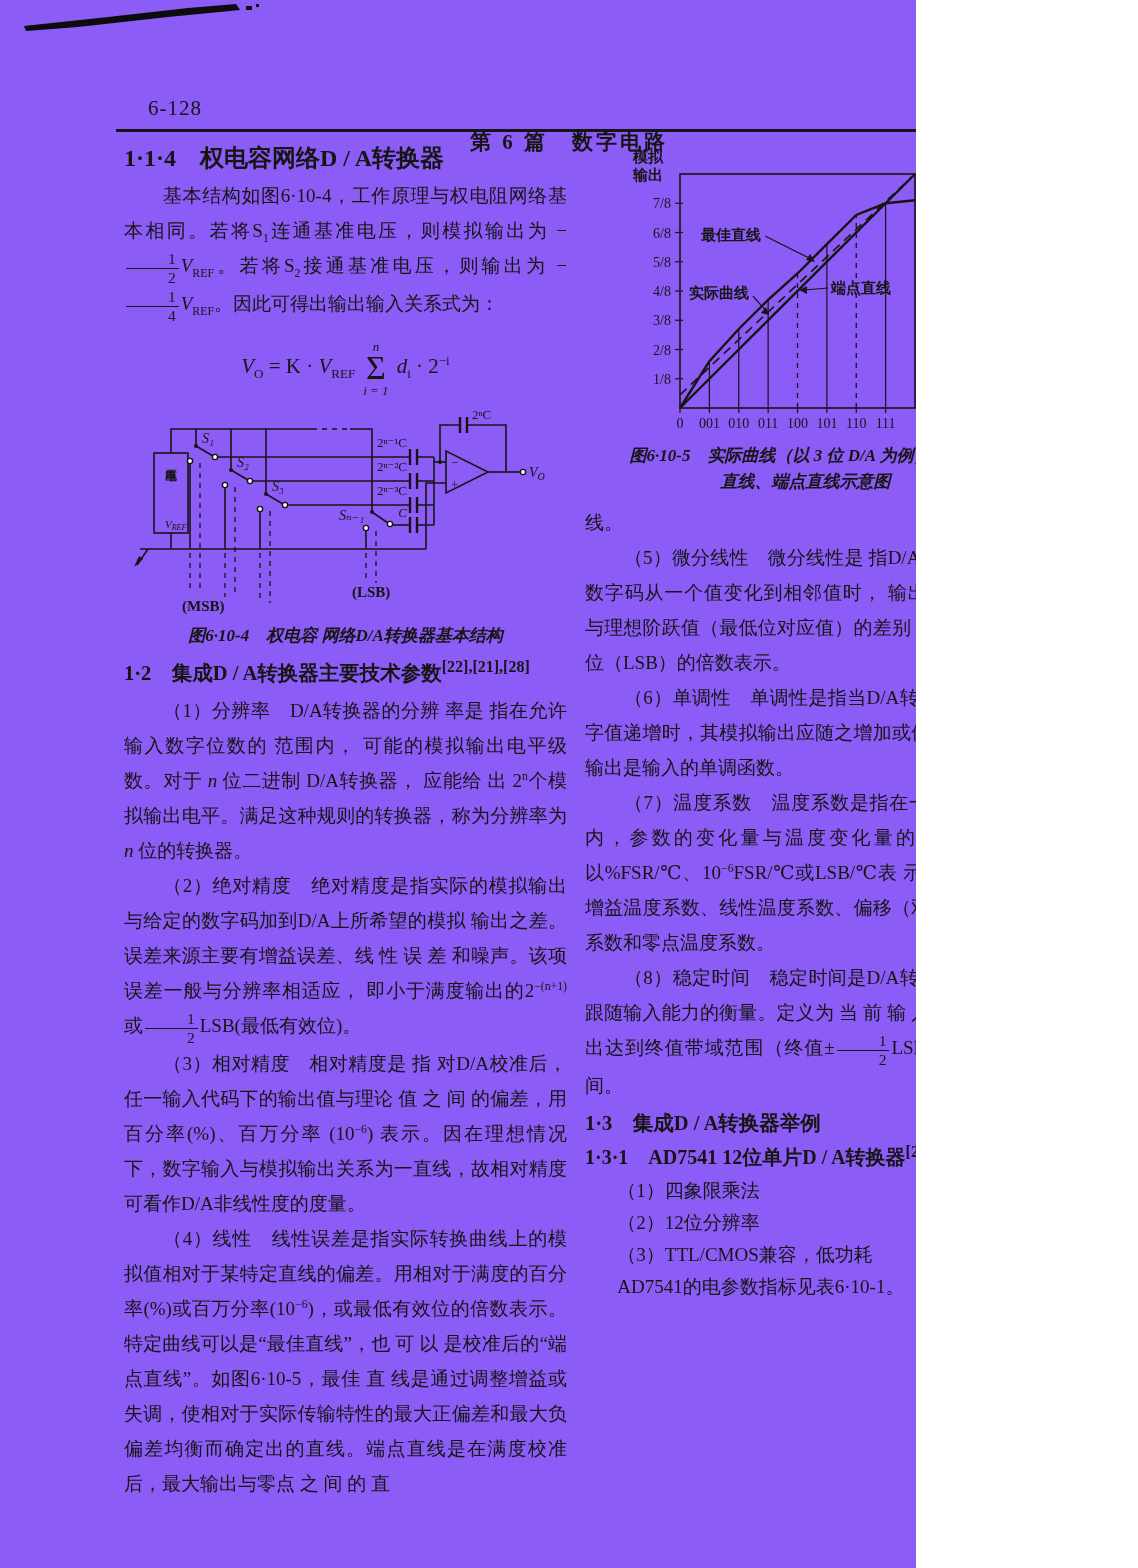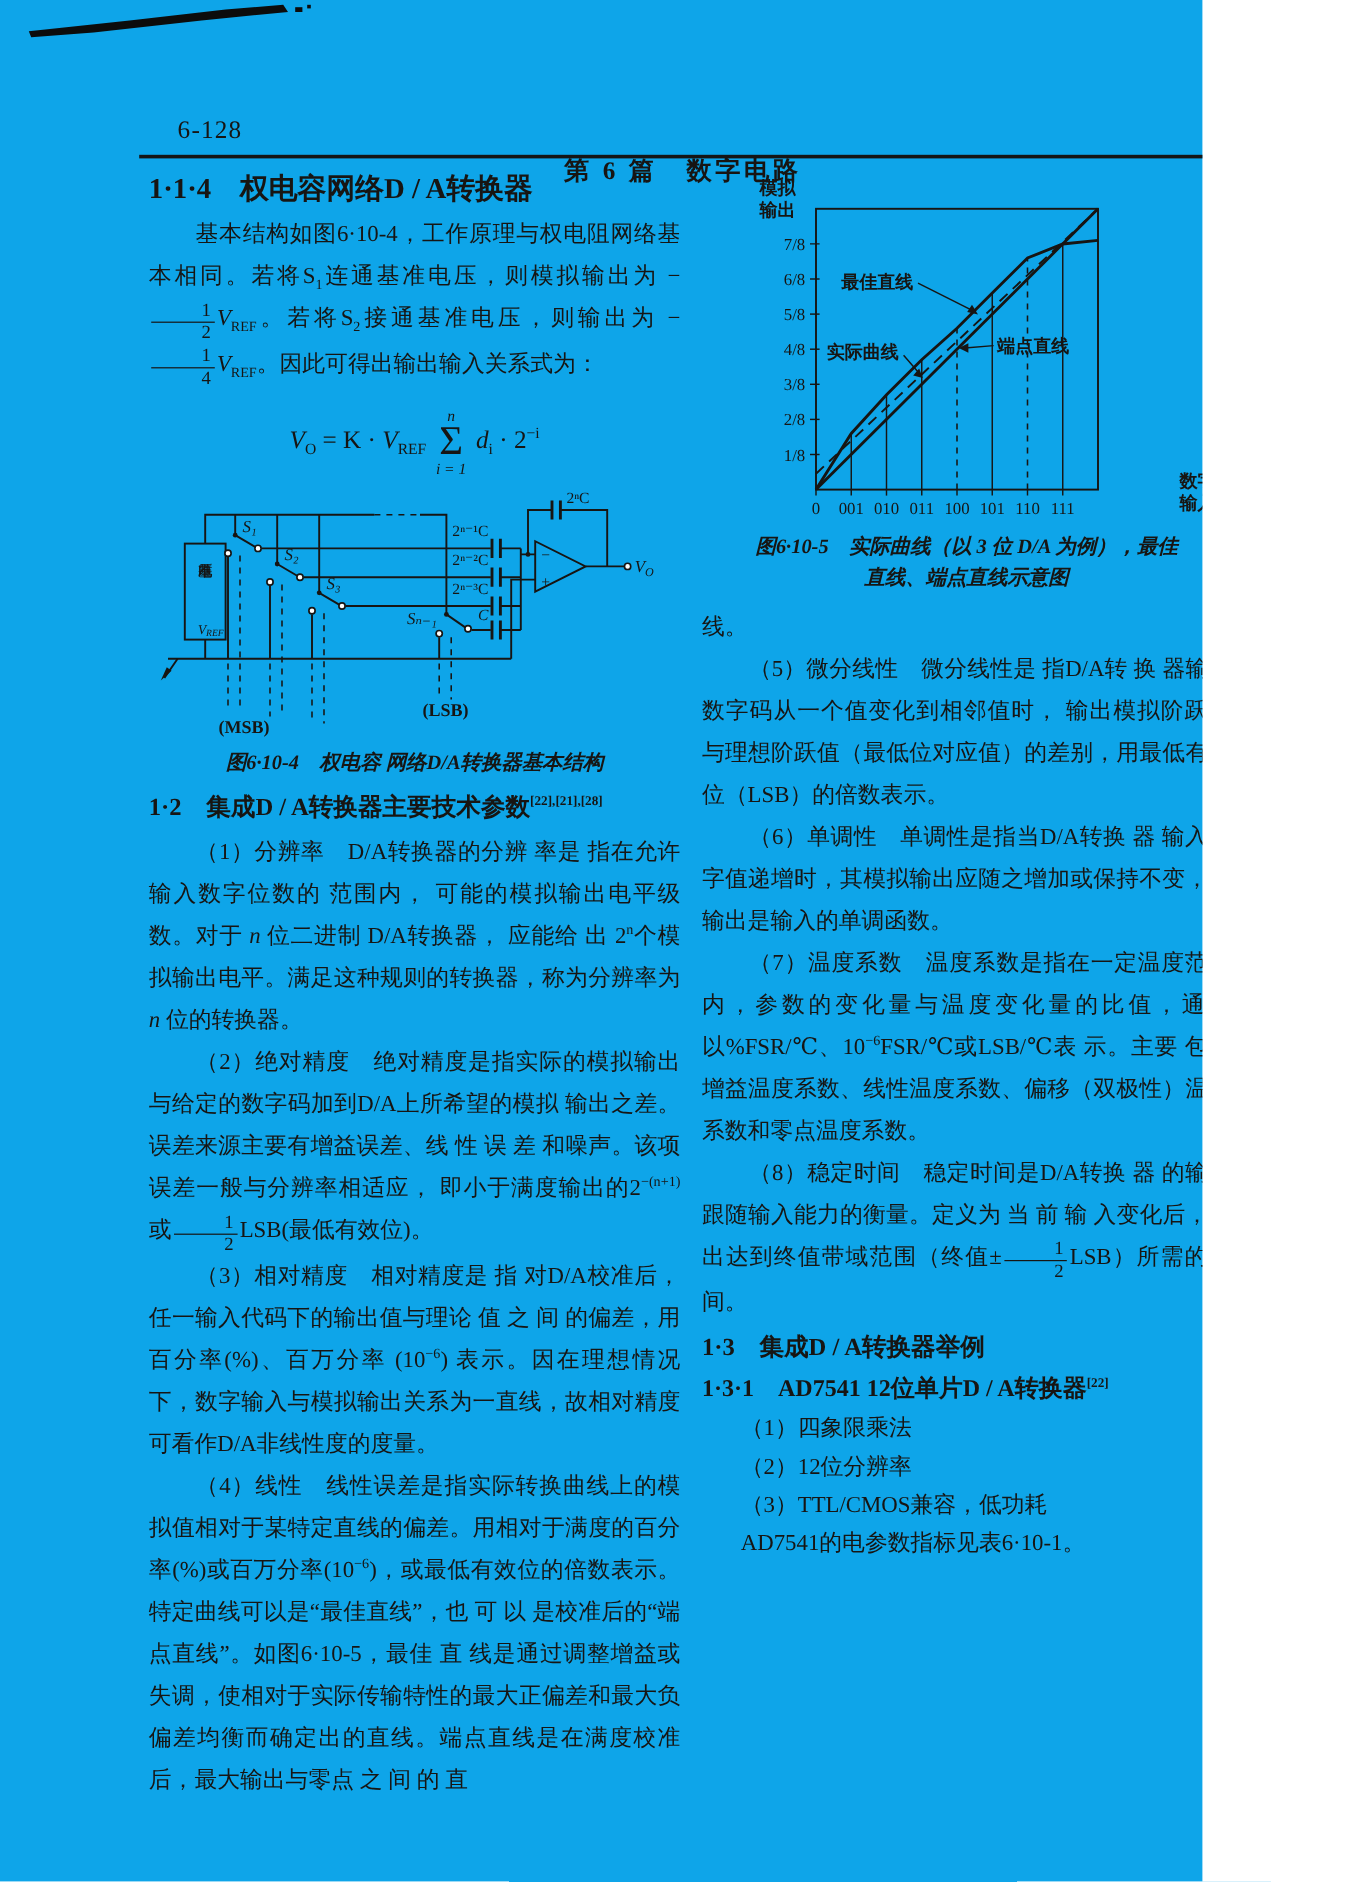--- a/index.html
+++ b/index.html
@@ -1,33 +1,33 @@
 <!DOCTYPE html>
 <html><head>
 <meta charset="utf-8">
 <style>
   html,body{margin:0;padding:0;background:#ffffff;}
-  .page{position:relative;width:1002px;height:1568px;background:#0ea5e9;color:#171513;
+  .page{position:relative;width:916px;height:1568px;background:#8b5cf6;color:#171513;
         font-family:"Liberation Serif","DejaVu Serif",serif;overflow:hidden;}
   .smudge{position:absolute;left:18px;top:0;}
   .hdr-num{position:absolute;left:148px;top:96px;font-size:21px;letter-spacing:1px;}
   .hdr-title{position:absolute;left:0;top:96px;width:1138px;text-align:center;font-size:21px;font-weight:bold;letter-spacing:3px;margin-top:32px;}
   .hdr-rule{position:absolute;left:116px;top:129px;width:906px;height:3px;background:#151515;}
   .col{position:absolute;top:140px;width:443px;font-size:19px;line-height:35px;text-align:justify;}
   .col-left{left:124px;}
   .col-right{left:585px;top:142px;width:441px;}
   p.para{margin:0;text-indent:2.05em;}
   p.noindent{text-indent:0;}
   h3{margin:0;font-size:24px;line-height:32px;font-weight:bold;text-align:left;}
   .h-114{margin:2px 0 4px;}
   .h-12{margin:8px 0 4px;font-size:20.5px;}
   .h-13{margin:4px 0 2px;font-size:20.5px;}
   .h-131{margin:2px 0 2px;font-weight:bold;font-size:20px;}
   sub,sup{font-size:0.62em;line-height:0;}
-  sup.refs{font-size:11px;font-weight:bold;margin-top:40px;}
+  sup.refs{font-size:16px;font-weight:bold;margin-top:40px;}
   i{font-style:italic;}
   .frac{display:inline-block;text-align:center;vertical-align:-0.7em;line-height:1.05;font-size:0.82em;margin:0 2px;}
   .frac .n{display:block;border-bottom:1.5px solid currentColor;padding:0 3px 1px;}
   .frac .d{display:block;padding-top:1px;}
   .formula{text-align:center;margin:16px 0 10px;font-size:21px;line-height:1;text-indent:0;}
   .formula .sum{display:inline-flex;flex-direction:column;align-items:center;vertical-align:middle;margin:0 8px;line-height:1;}
   .formula .sum-s{font-size:34px;line-height:0.9;}
   .formula .sum-t,.formula .sum-b{font-size:13px;font-style:italic;}
   .caption{text-align:center;font-size:17px;font-weight:bold;line-height:26px;margin:4px 0 8px;text-indent:0;font-style:italic;}
   .caption-2{margin:2px 0 10px;}

